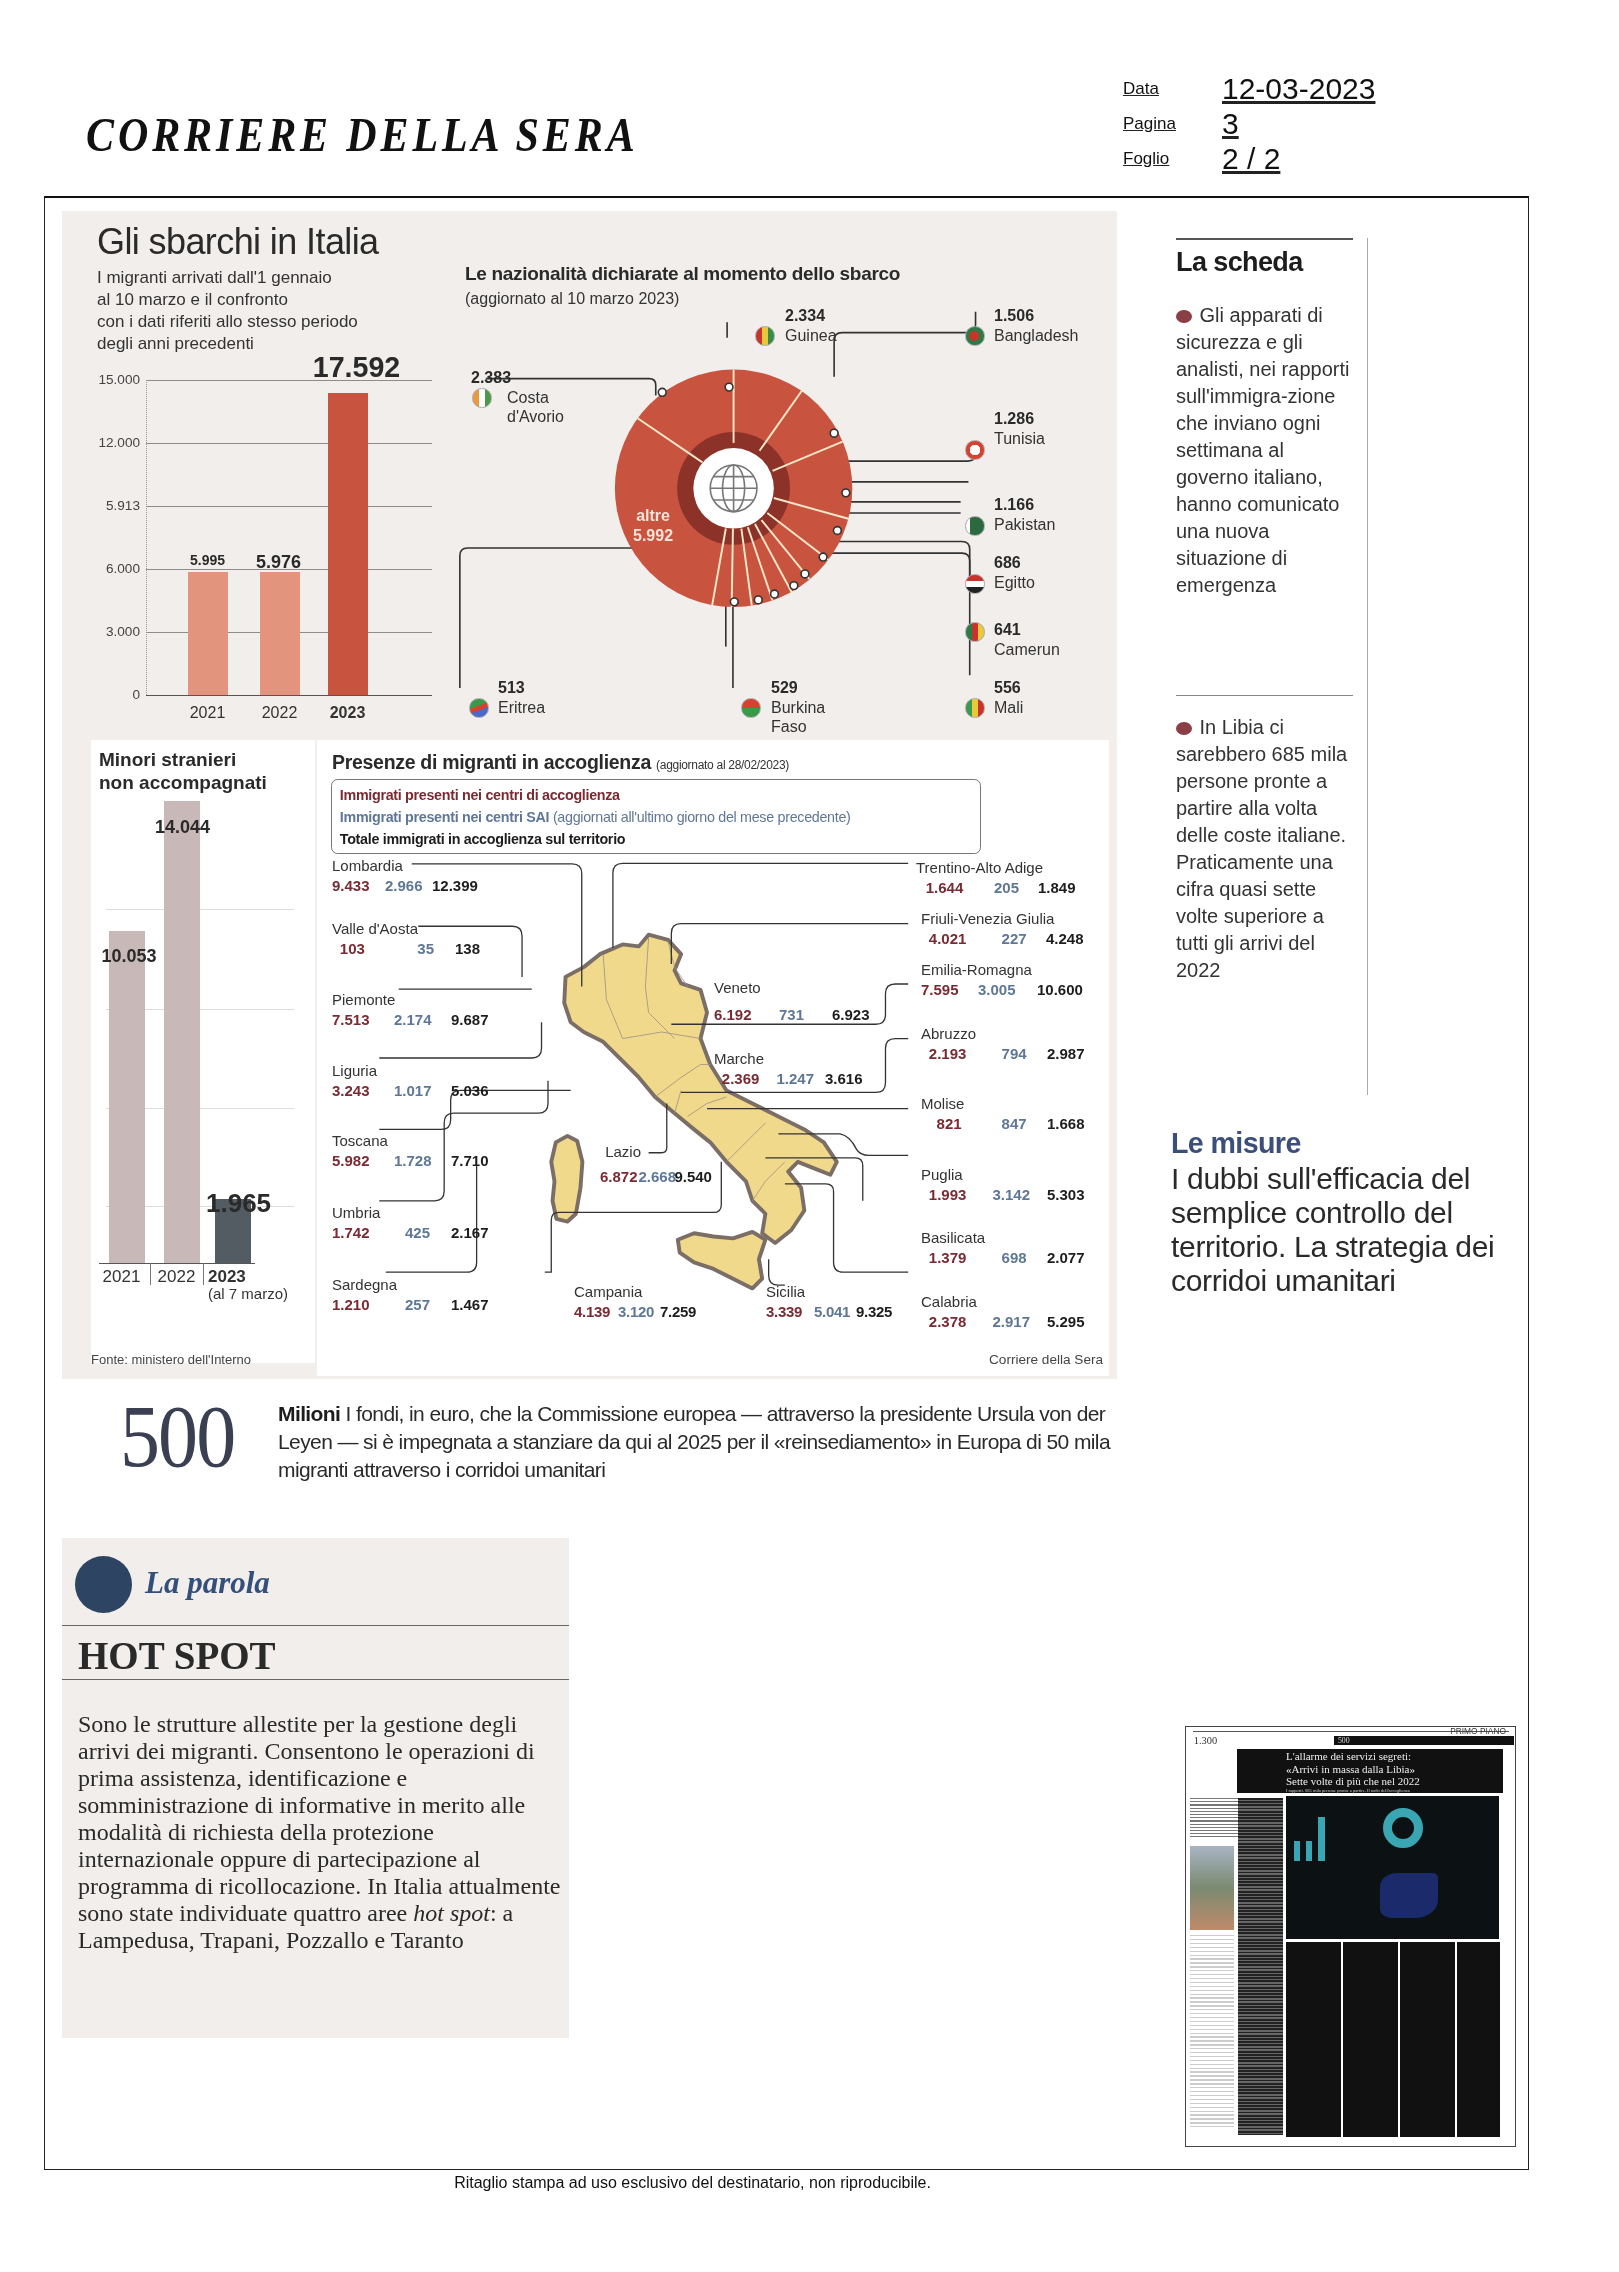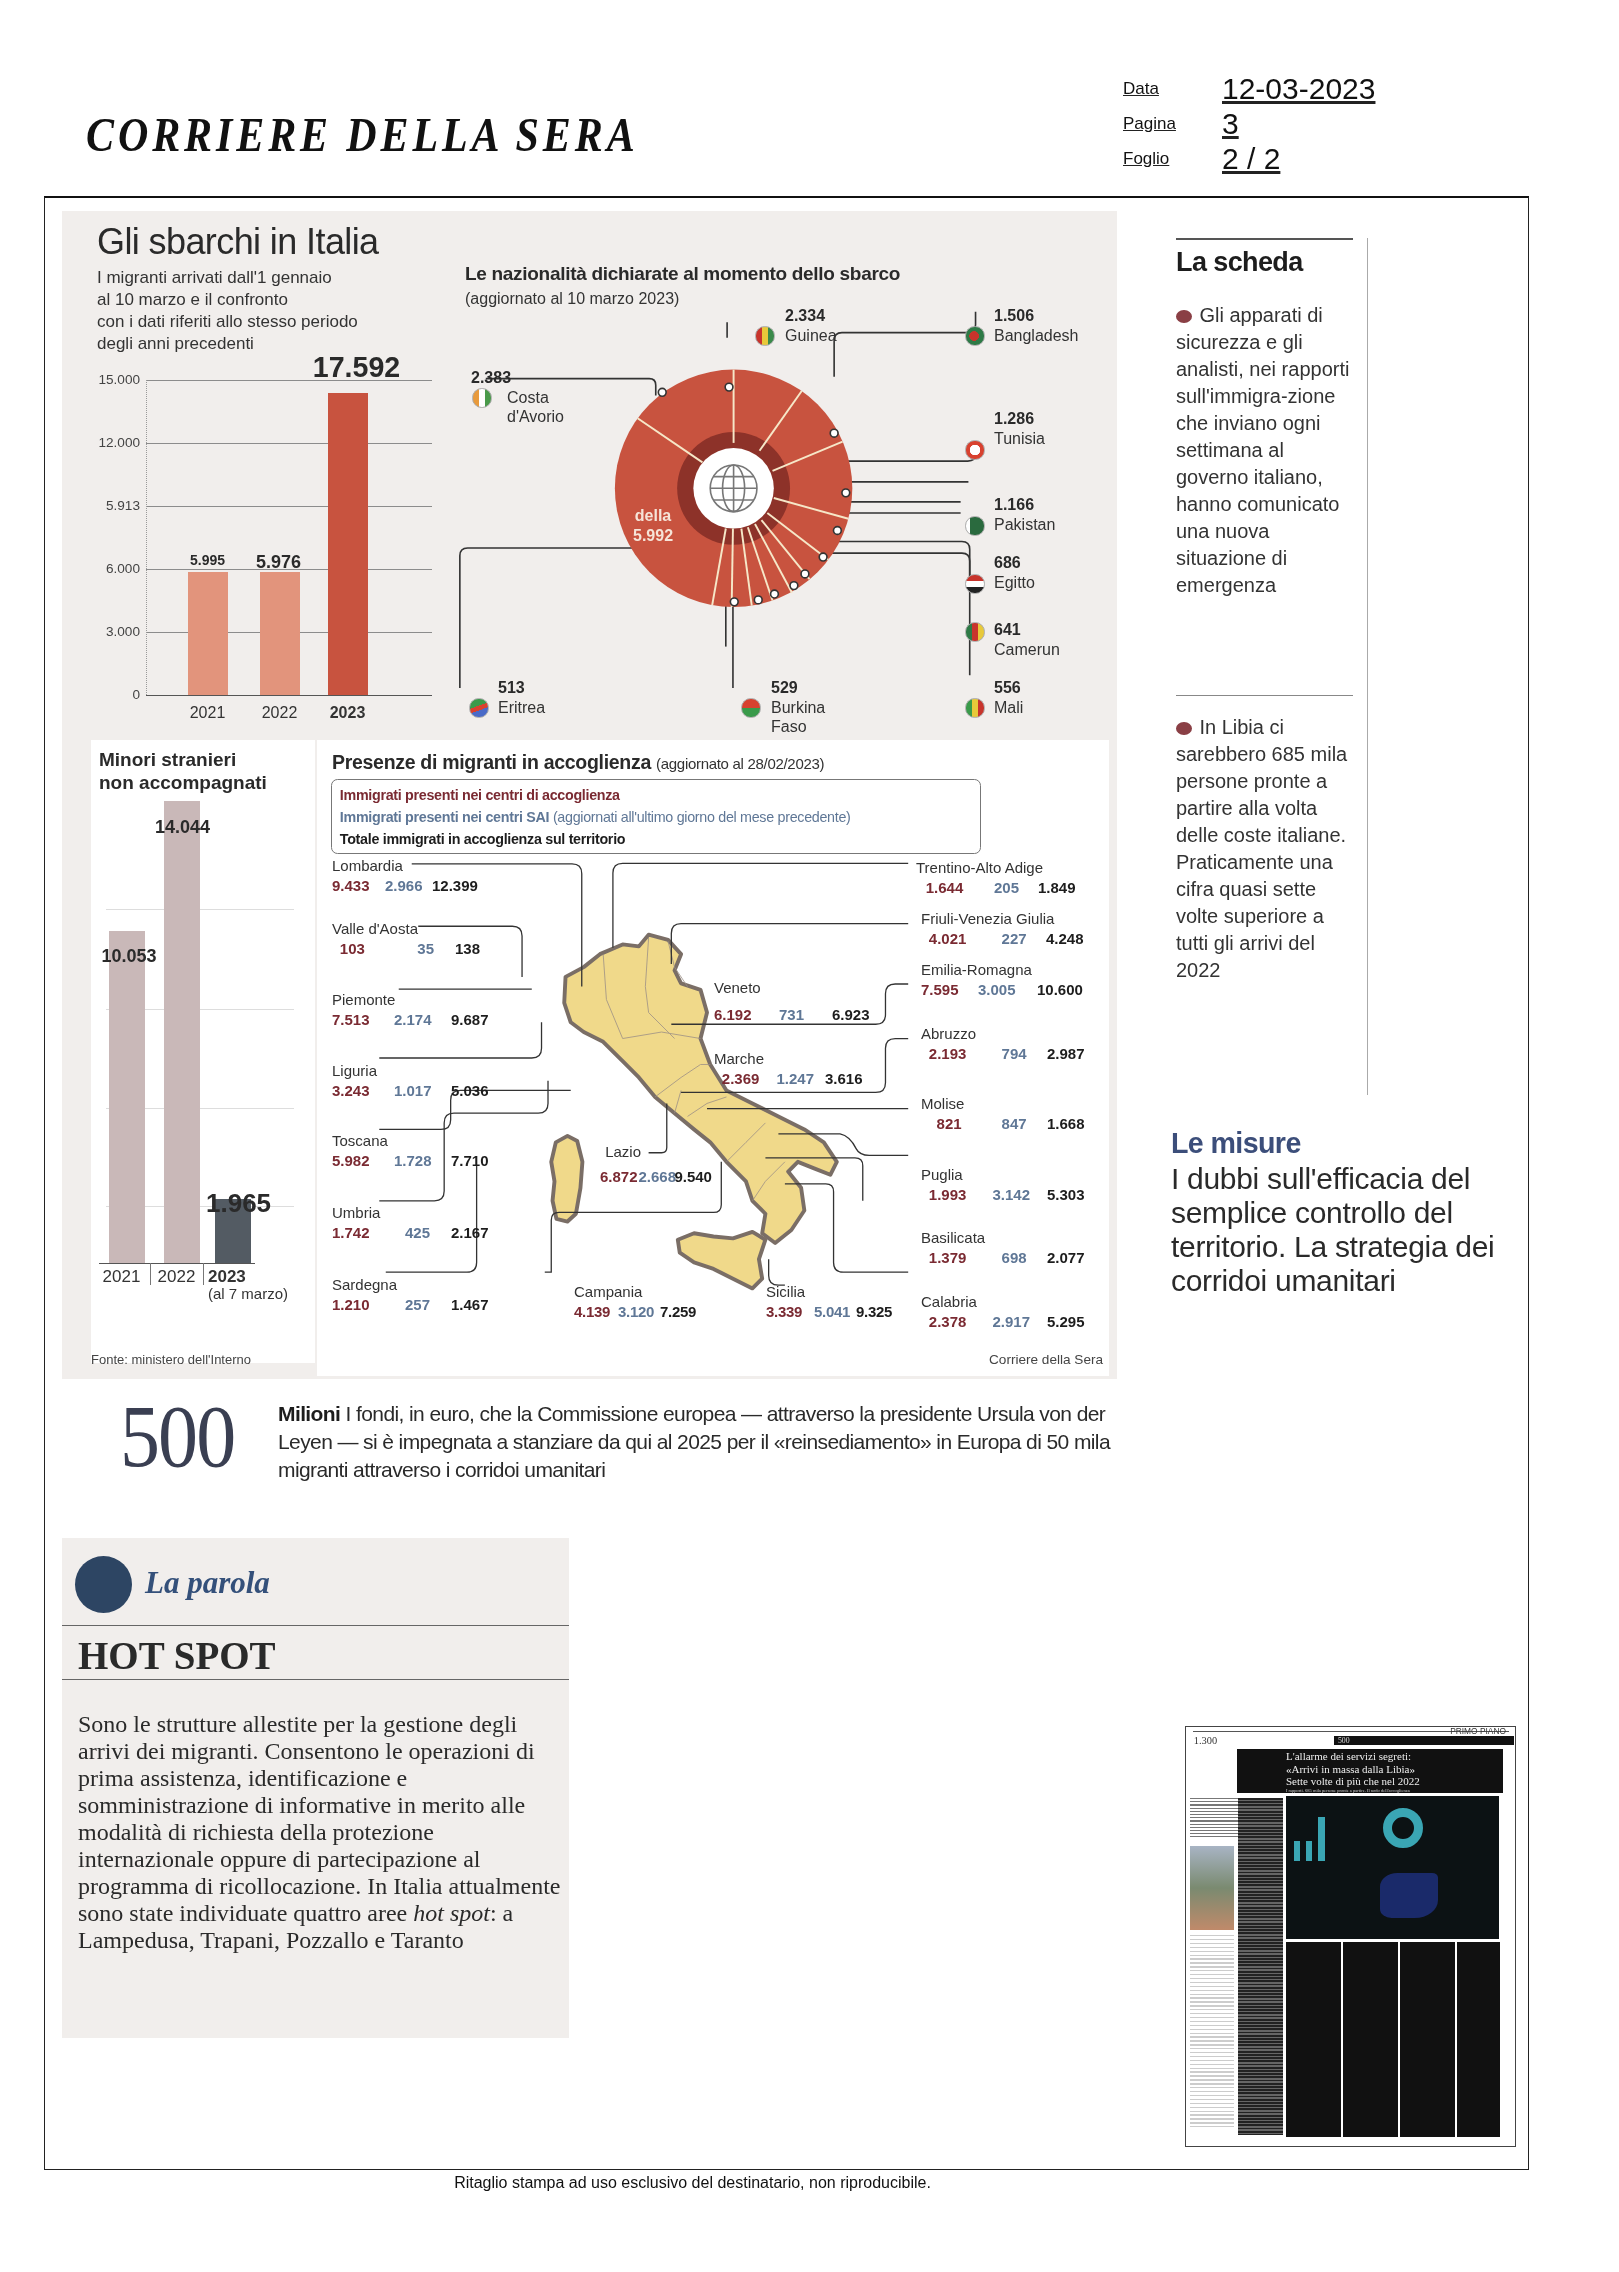--- a/index.html
+++ b/index.html
@@ -36,21 +36,21 @@
 
   
   .c3-panel { position: absolute; left: 91px; top: 740px; width: 224px; height: 623px; background: #ffffff; }
   .c3-title { position: absolute; left: 99px; top: 748px; font-size: 19px; font-weight: bold; color: #2a2a2a; line-height: 23.4px; }
   .c3-plot { position: absolute; left: 99px; top: 805px; width: 195px; height: 487px; }
   .src { position: absolute; left: 91px; top: 1352px; font-size: 13px; color: #444; }
 
   
   .c4-panel { position: absolute; left: 317px; top: 740px; width: 792px; height: 636px; background: #ffffff; }
   .c4-title { position: absolute; left: 332px; top: 751px; font-size: 19.5px; font-weight: bold; color: #2a2a2a; letter-spacing: -0.3px; }
-  .c4-title .upd { font-weight: normal; font-size: 15px; color: #333; text-align: right; }
+  .c4-title .upd { font-weight: normal; font-size: 12px; color: #333; text-align: right; }
   .legend-box { position: absolute; left: 331px; top: 779px; width: 650px; height: 75px; border: 1.3px solid #777; border-radius: 6.5px; padding: 3.9px 7.8px; }
   .legend-row { font-size: 14.3px; font-weight: bold; line-height: 22px; letter-spacing: -0.3px; }
   .legend-row .note { font-weight: normal; }
   .c-red { color: #7a2a32; }
   .c-blue { color: #5f7796; }
   .c-dark { color: #1d1d1d; }
   .region { position: absolute; }
   .region .rname { font-size: 15px; color: #333; line-height: 18px; white-space: nowrap; }
   .region .rvals { display: flex; font-size: 15px; font-weight: bold; line-height: 22px; }
   .region .rvals span { display: inline-block; text-align: left; }
@@ -207,21 +207,21 @@
       <circle cx="138" cy="106" r="6"></circle>
       <circle cx="110" cy="132" r="6"></circle>
       <circle cx="93" cy="150" r="6"></circle>
       <circle cx="63" cy="163" r="6"></circle>
       <circle cx="38" cy="172" r="6"></circle>
       <circle cx="1" cy="175" r="6"></circle>
     </g>
   </g>
 </svg>
 <div style="position:absolute; left:633px; top:506px; font-size:16px; font-weight:bold; color:#f6e4d8; text-align:center; line-height:19.5px;">
-  <div>della</div>
+  <div>altre</div>
   <div>5.992</div>
 </div>
 
 <div class="nat-label" style="left:471px; top:368px">
   <span class="val">2.383</span>
   <span style="padding-left:36px; display:block">Costa</span>
   <span style="padding-left:36px; display:block">d'Avorio</span>
 </div>
 <div class="flag" style="left:472px; top:388px; background:linear-gradient(90deg,#e89a3c 33%,#fff 33% 66%,#4a9a4a 66%);"></div>
 <div class="nat-label" style="left:785px; top:306px">

